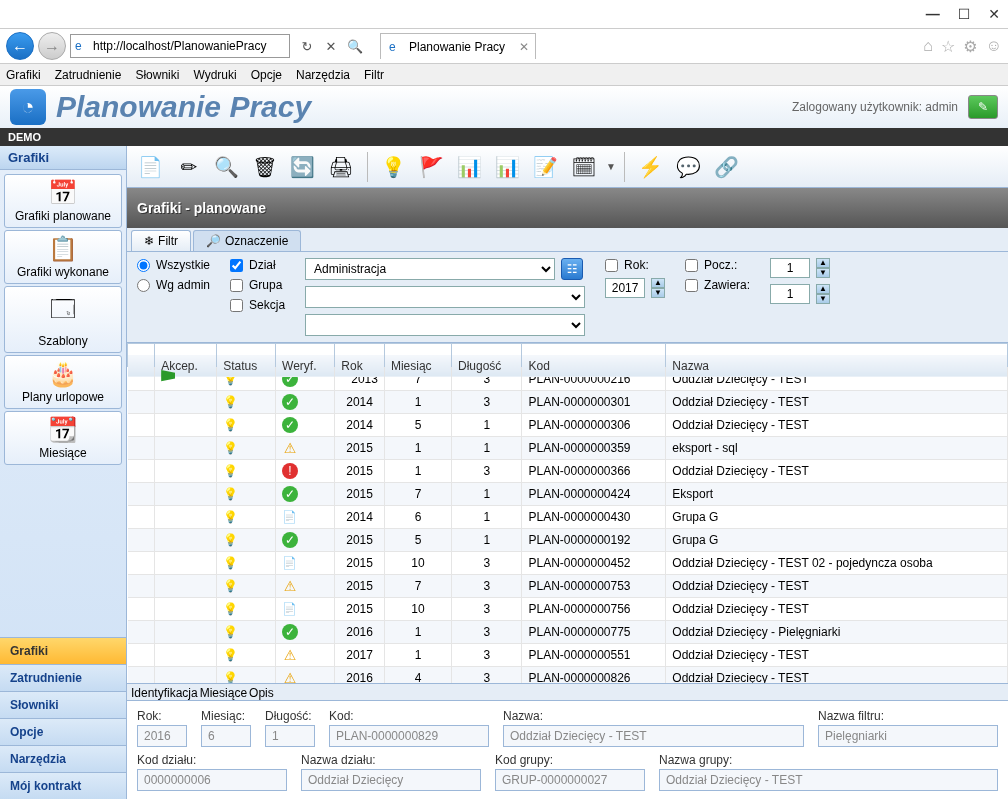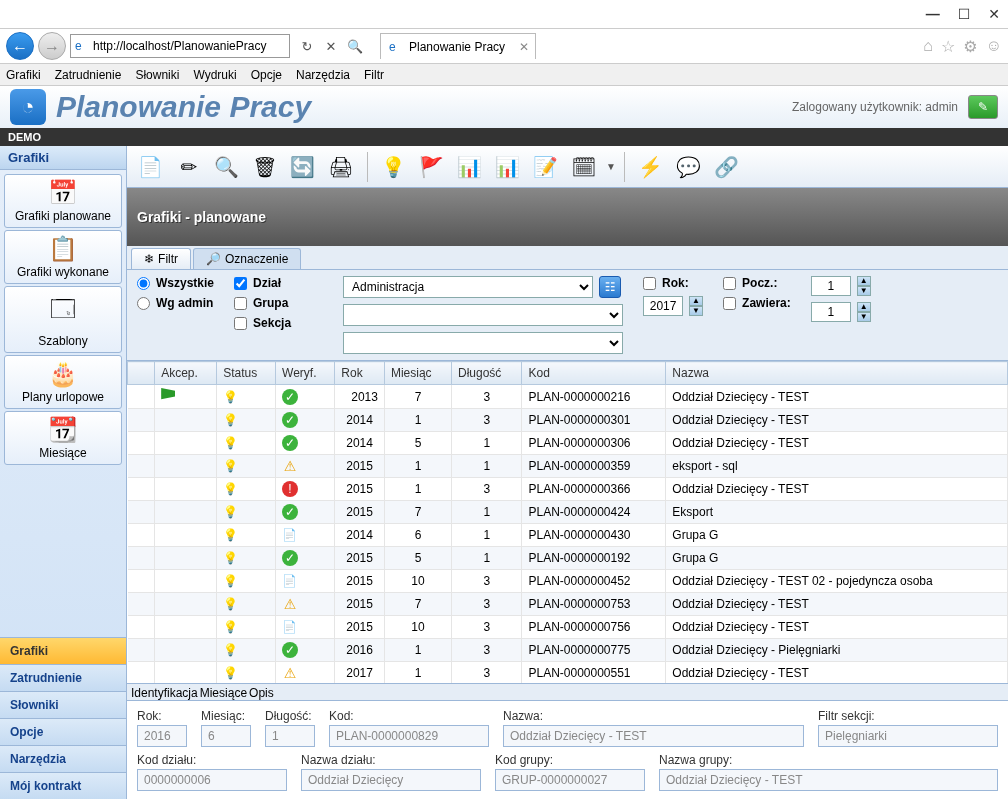--- a/index.html
+++ b/index.html
@@ -36,36 +36,36 @@
 .side-btn .sicon{font-size:24px;display:block;margin-bottom:2px;}
 .side-nav{margin-top:auto;}
 .side-nav div{padding:6px 10px;border-top:1px solid #9cb7d8;cursor:pointer;color:#15428b;font-weight:bold;}
 .side-nav .active{background:linear-gradient(#ffd76b,#ffb933);color:#333;}
 .side-nav .normal{background:linear-gradient(#dceaf8,#c5dbf2);}
 .mainarea{flex:1;display:flex;flex-direction:column;overflow:hidden;}
 .toolbar{height:42px;background:linear-gradient(#fff,#e5edf6);border-bottom:1px solid #9cb7d8;display:flex;align-items:center;padding:0 8px;gap:6px;}
 .tb-btn{width:32px;height:32px;display:flex;align-items:center;justify-content:center;font-size:20px;cursor:pointer;border-radius:3px;}
 .tb-sep{width:1px;height:30px;background:#bbb;margin:0 4px;}
 .tb-dd{width:8px;text-align:center;color:#555;font-size:10px;}
-.section-title{background:linear-gradient(#888,#555);color:#fff;font-weight:bold;padding:21px 10px;font-size:14px;text-shadow:1px 1px 0 #333;}
+.section-title{background:linear-gradient(#888,#555);color:#fff;font-weight:bold;padding:12px 10px;font-size:14px;text-shadow:1px 1px 0 #333;}
 .tabs{display:flex;background:#e5edf6;border-bottom:1px solid #9cb7d8;padding:2px 4px 0 4px;gap:2px;}
 .tabs .tabh{background:linear-gradient(#fff,#e5edf6);border:1px solid #9cb7d8;border-bottom:none;padding:3px 12px;border-radius:3px 3px 0 0;cursor:pointer;display:flex;gap:4px;align-items:center;}
 .tabs .tabh.inactive{background:#d0dff0;}
 .filter-panel{background:#e5edf6;padding:6px 10px;border-bottom:1px solid #9cb7d8;display:flex;gap:20px;align-items:flex-start;}
 .fcol{display:flex;flex-direction:column;gap:6px;}
 .frow{display:flex;align-items:center;gap:6px;}
-.frow label{white-space:nowrap;font-weight:bold;}
+.frow label{white-space:nowrap;}
 .frow select,.frow input[type=text]{border:1px solid #8aa;padding:2px 4px;background:#fff;}
 .bluebtn{width:22px;height:22px;background:linear-gradient(#6ab0f0,#2a7ad0);border:1px solid #1a5bb0;border-radius:3px;display:flex;align-items:center;justify-content:center;color:#fff;cursor:pointer;}
 .spin{width:40px;height:20px;border:1px solid #8aa;background:#fff;text-align:center;}
 .spinbtns{display:inline-flex;flex-direction:column;}
 .spinbtns span{width:14px;height:10px;background:linear-gradient(#cde4f7,#a8cbe8);border:1px solid #8aa;font-size:8px;text-align:center;line-height:8px;cursor:pointer;}
 .grid{flex:1;overflow:auto;background:#fff;position:relative;}
 table{width:100%;border-collapse:collapse;}
-th{background:linear-gradient(#f5f8fc,#dde8f3);border:1px solid #b5c9de;padding:4px 6px;text-align:left;font-weight:normal;color:#333;position:sticky;top:0;}
+th{background:linear-gradient(#f5f8fc,#dde8f3);border:1px solid #b5c9de;padding:4px 6px;text-align:left;font-weight:normal;color:#333;position:sticky;top:11px;}
 td{border-right:1px solid #e5e5e5;border-bottom:1px solid #e5e5e5;padding:3px 6px;}
 tr.sel td{background:#cfe0f4;}
 tr.alt td{background:#f4f7fb;}
 .ic{display:inline-block;width:16px;height:16px;border-radius:50%;text-align:center;line-height:16px;}
 .ic-bulb{color:#e8b000;}
 .ic-bulb-off{color:#8ab4d8;}
 .ic-ok{background:#3cb33c;color:#fff;}
 .ic-warn{color:#e8a000;font-size:14px;}
 .ic-err{background:#e03030;color:#fff;}
 .ic-doc{color:#999;}
@@ -203,21 +203,21 @@
           </div>
         <div class="frow">
             <input type="checkbox" style="">
             <label>Grupa</label>
           </div>
         <div class="frow">
             <input type="checkbox" style="">
             <label>Sekcja</label>
           </div>
       </div>
-      <div class="fcol" style="flex:0 0 280px;margin-left:32px;">
+      <div class="fcol" style="flex:0 0 280px;">
         <div class="frow">
             <select style="width:250px"><option>Administracja</option></select>
             <div class="bluebtn">☷</div>
           </div>
         <div class="frow">
             <select style="width:280px"><option></option></select>
           </div>
         <div class="frow">
             <select style="width:280px"><option></option></select>
           </div>
@@ -470,21 +470,21 @@
           </div>
         <div class="dfield">
             <label>Kod:</label>
             <input style="width: 160px;" readonly="" value="PLAN-0000000829">
           </div>
         <div class="dfield" style="flex:1">
             <label>Nazwa:</label>
             <input style="width: 100%;" readonly="" value="Oddział Dziecięcy - TEST">
           </div>
         <div class="dfield" style="width:180px">
-            <label>Filtr sekcji:</label>
+            <label>Nazwa filtru:</label>
             <input style="width: 100%;" readonly="" value="Pielęgniarki">
           </div>
       </div>
       <div class="drow">
         <div class="dfield" style="width:150px">
             <label>Kod działu:</label>
             <input class="blue-link" style="width: 100%;" readonly="" value="0000000006">
           </div>
         <div class="dfield" style="width:180px">
             <label>Nazwa działu:</label>

